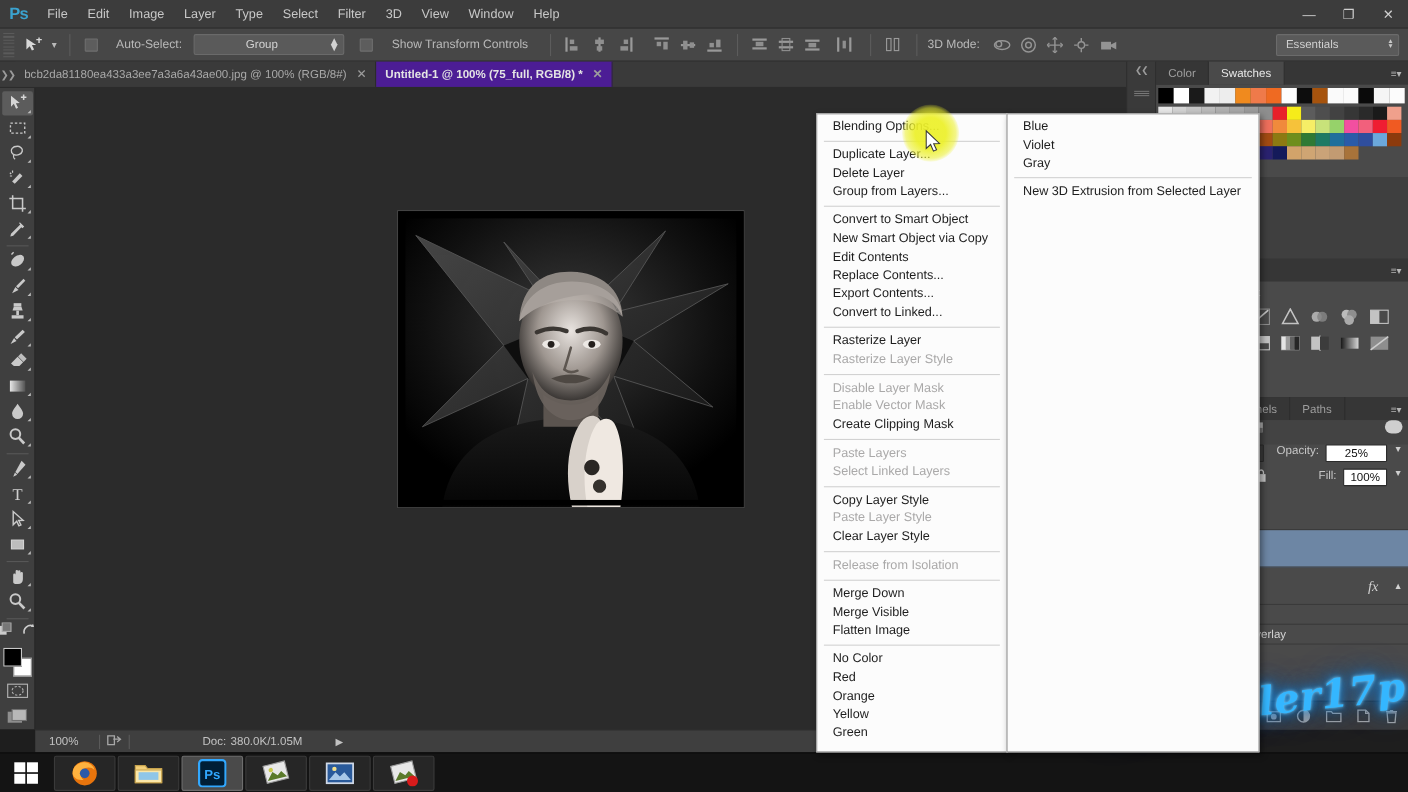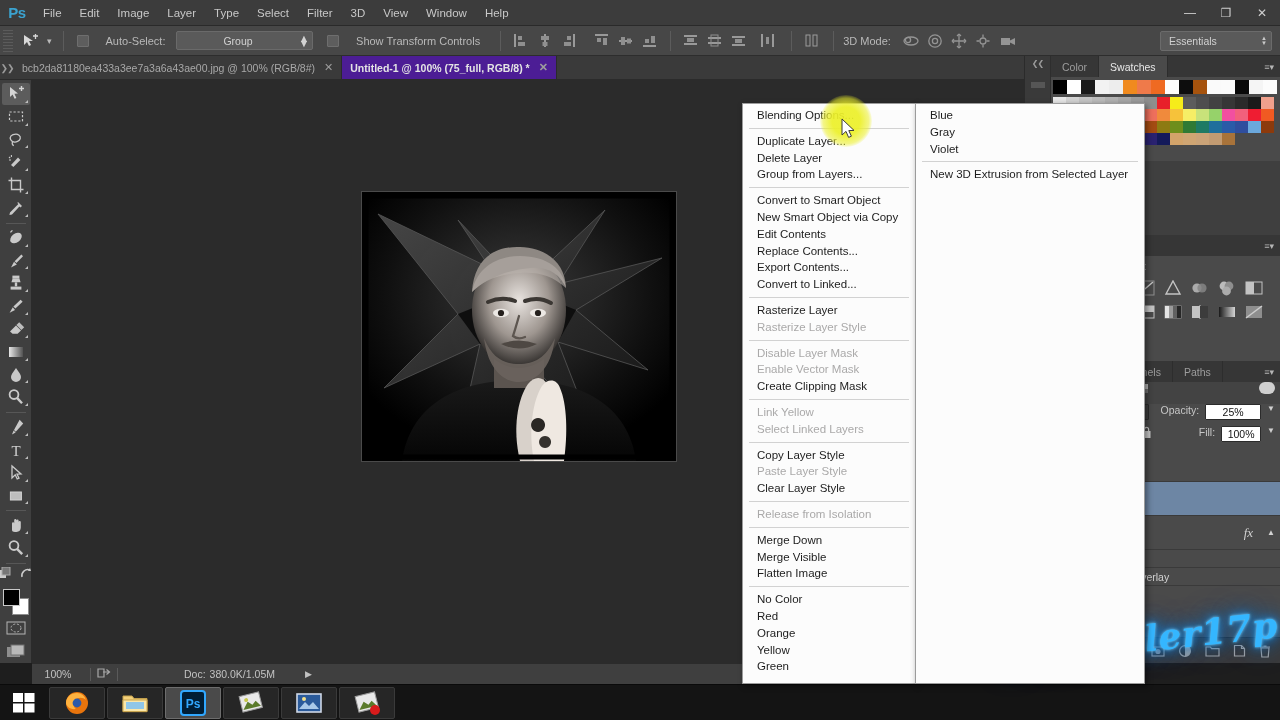--- a/index.html
+++ b/index.html
@@ -1064,21 +1064,21 @@
       <div class="ctxitem">Export Contents...</div>
       <div class="ctxitem">Convert to Linked...</div>
       <div class="ctxsep"></div>
       <div class="ctxitem">Rasterize Layer</div>
       <div class="ctxitem dim">Rasterize Layer Style</div>
       <div class="ctxsep"></div>
       <div class="ctxitem dim">Disable Layer Mask</div>
       <div class="ctxitem dim">Enable Vector Mask</div>
       <div class="ctxitem">Create Clipping Mask</div>
       <div class="ctxsep"></div>
-      <div class="ctxitem dim">Link Yellow</div>
+      <div class="ctxitem dim">Paste Layers</div>
       <div class="ctxitem dim">Select Linked Layers</div>
       <div class="ctxsep"></div>
       <div class="ctxitem">Copy Layer Style</div>
       <div class="ctxitem dim">Paste Layer Style</div>
       <div class="ctxitem">Clear Layer Style</div>
       <div class="ctxsep"></div>
       <div class="ctxitem dim">Release from Isolation</div>
       <div class="ctxsep"></div>
       <div class="ctxitem">Merge Down</div>
       <div class="ctxitem">Merge Visible</div>
@@ -1086,22 +1086,22 @@
       <div class="ctxsep"></div>
       <div class="ctxitem">No Color</div>
       <div class="ctxitem">Red</div>
       <div class="ctxitem">Orange</div>
       <div class="ctxitem">Yellow</div>
       <div class="ctxitem">Green</div>
     </div>
 
   <div class="ctxmenu" id="ctx-sub">
       <div class="ctxitem">Blue</div>
+      <div class="ctxitem">Violet</div>
       <div class="ctxitem">Gray</div>
-      <div class="ctxitem">Violet</div>
       <div class="ctxsep"></div>
       <div class="ctxitem">New 3D Extrusion from Selected Layer</div>
     </div>
 
   <div class="cursorglow"></div>
   <div class="arrowcursor">
     <svg width="16" height="22">
         <path d="M1 1 L1 17 L5 13.4 L7.6 19.4 L10.4 18.2 L7.8 12.6 L13 12.4 Z" fill="#fff" stroke="#3a3a3a" stroke-width="1"></path>
       </svg>
   </div>

